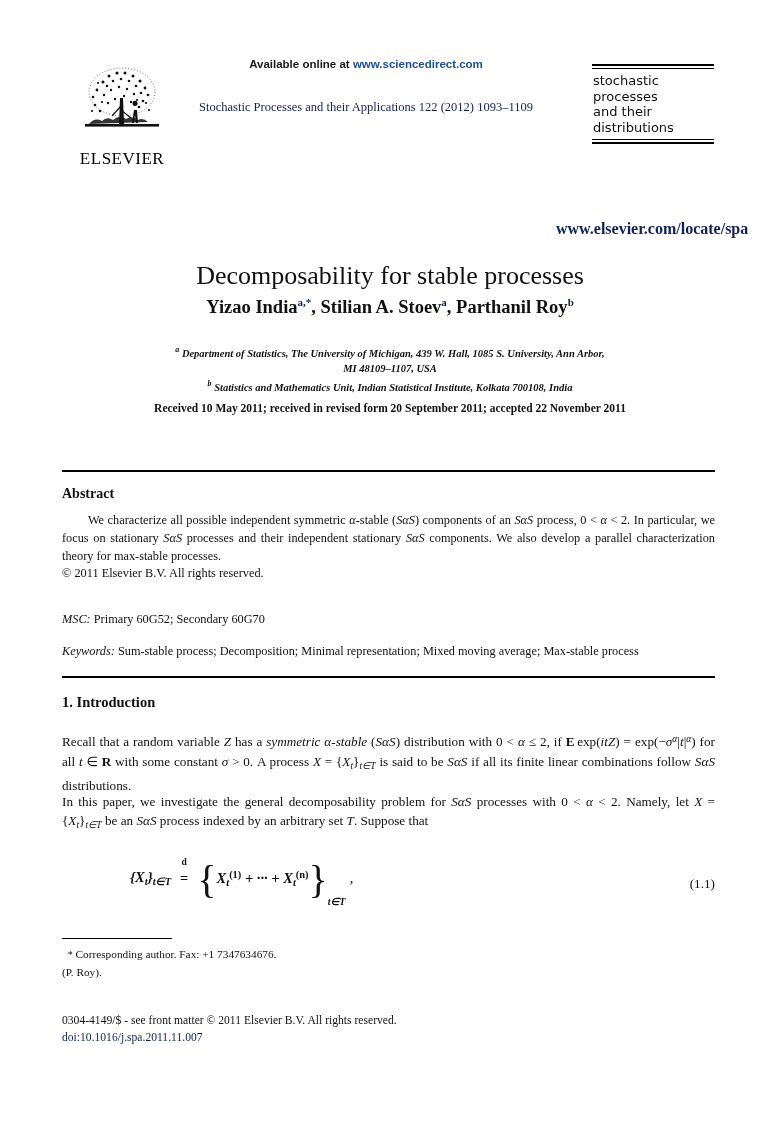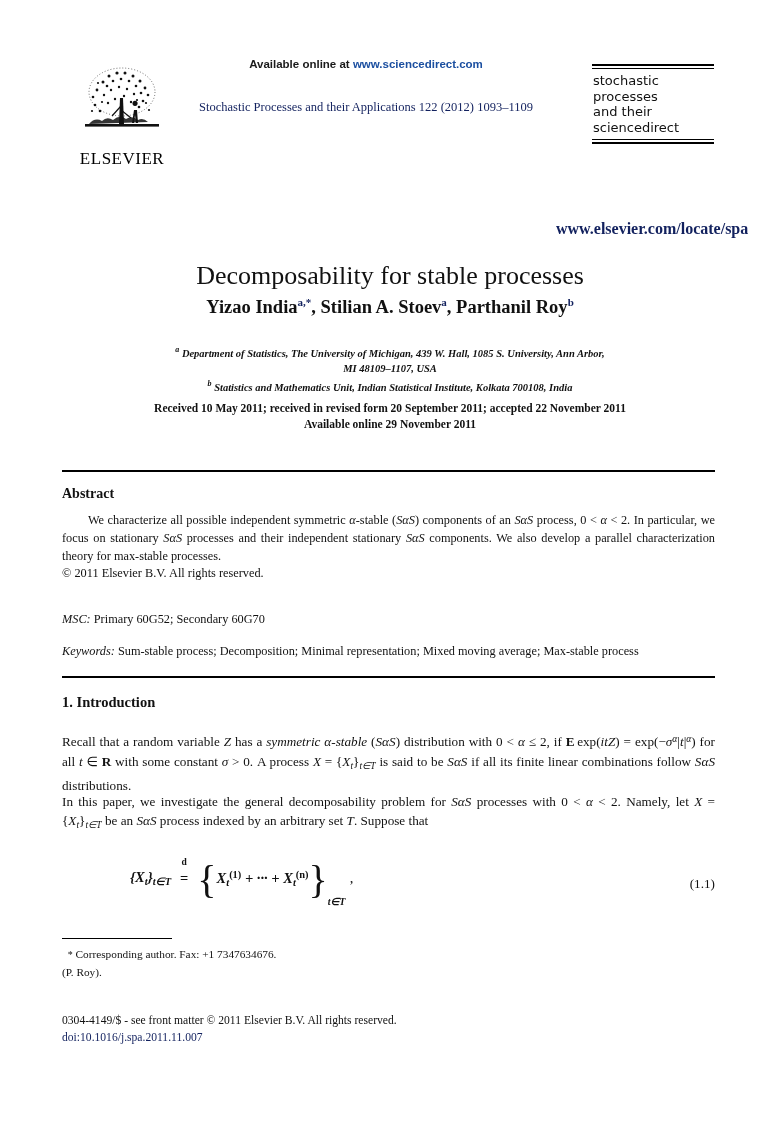--- a/index.html
+++ b/index.html
@@ -397,21 +397,21 @@
       <div class="available-online"><span>Available online at </span><span class="sd-link">www.sciencedirect.com</span></div>
       <div class="journal-ref">Stochastic Processes and their Applications 122 (2012) 1093–1109</div>
     </div>
 
     <div class="cover-box">
       <div class="cover-rule-top"></div>
       <div class="cover-title">
         <div>stochastic</div>
         <div>processes</div>
         <div>and their</div>
-        <div>sciencedirect</div>
+        <div>distributions</div>
       </div>
       <div class="cover-rule-bot"></div>
     </div>
 
     <div class="elsevier-url">www.elsevier.com/locate/spa</div>
   </div>
 
   <h1 class="title">Decomposability for stable processes</h1>
 
   <div class="authors">
@@ -419,21 +419,20 @@
   </div>
 
   <div class="affil">
     <div><sup>a</sup> <span>Department of Statistics, The University of Michigan, 439 W. Hall, 1085 S. University, Ann Arbor,</span></div>
     <div>MI 48109–1107, USA</div>
     <div><sup>b</sup> <span>Statistics and Mathematics Unit, Indian Statistical Institute, Kolkata 700108, India</span></div>
   </div>
 
   <div class="dates">
     <div>Received 10 May 2011; received in revised form 20 September 2011; accepted 22 November 2011</div>
-    <div>Available online 29 November 2011</div>
   </div>
 
   <div class="rule" id="rule-top"></div>
   <div class="rule" id="rule-bot"></div>
 
   <div class="abstract-head">Abstract</div>
 
   <div class="abstract-body">
     <p class="indent">
       We characterize all possible independent symmetric <span class="mathit">α</span>-stable (<span class="mathit">SαS</span>) components of an <span class="mathit">SαS</span> process,

